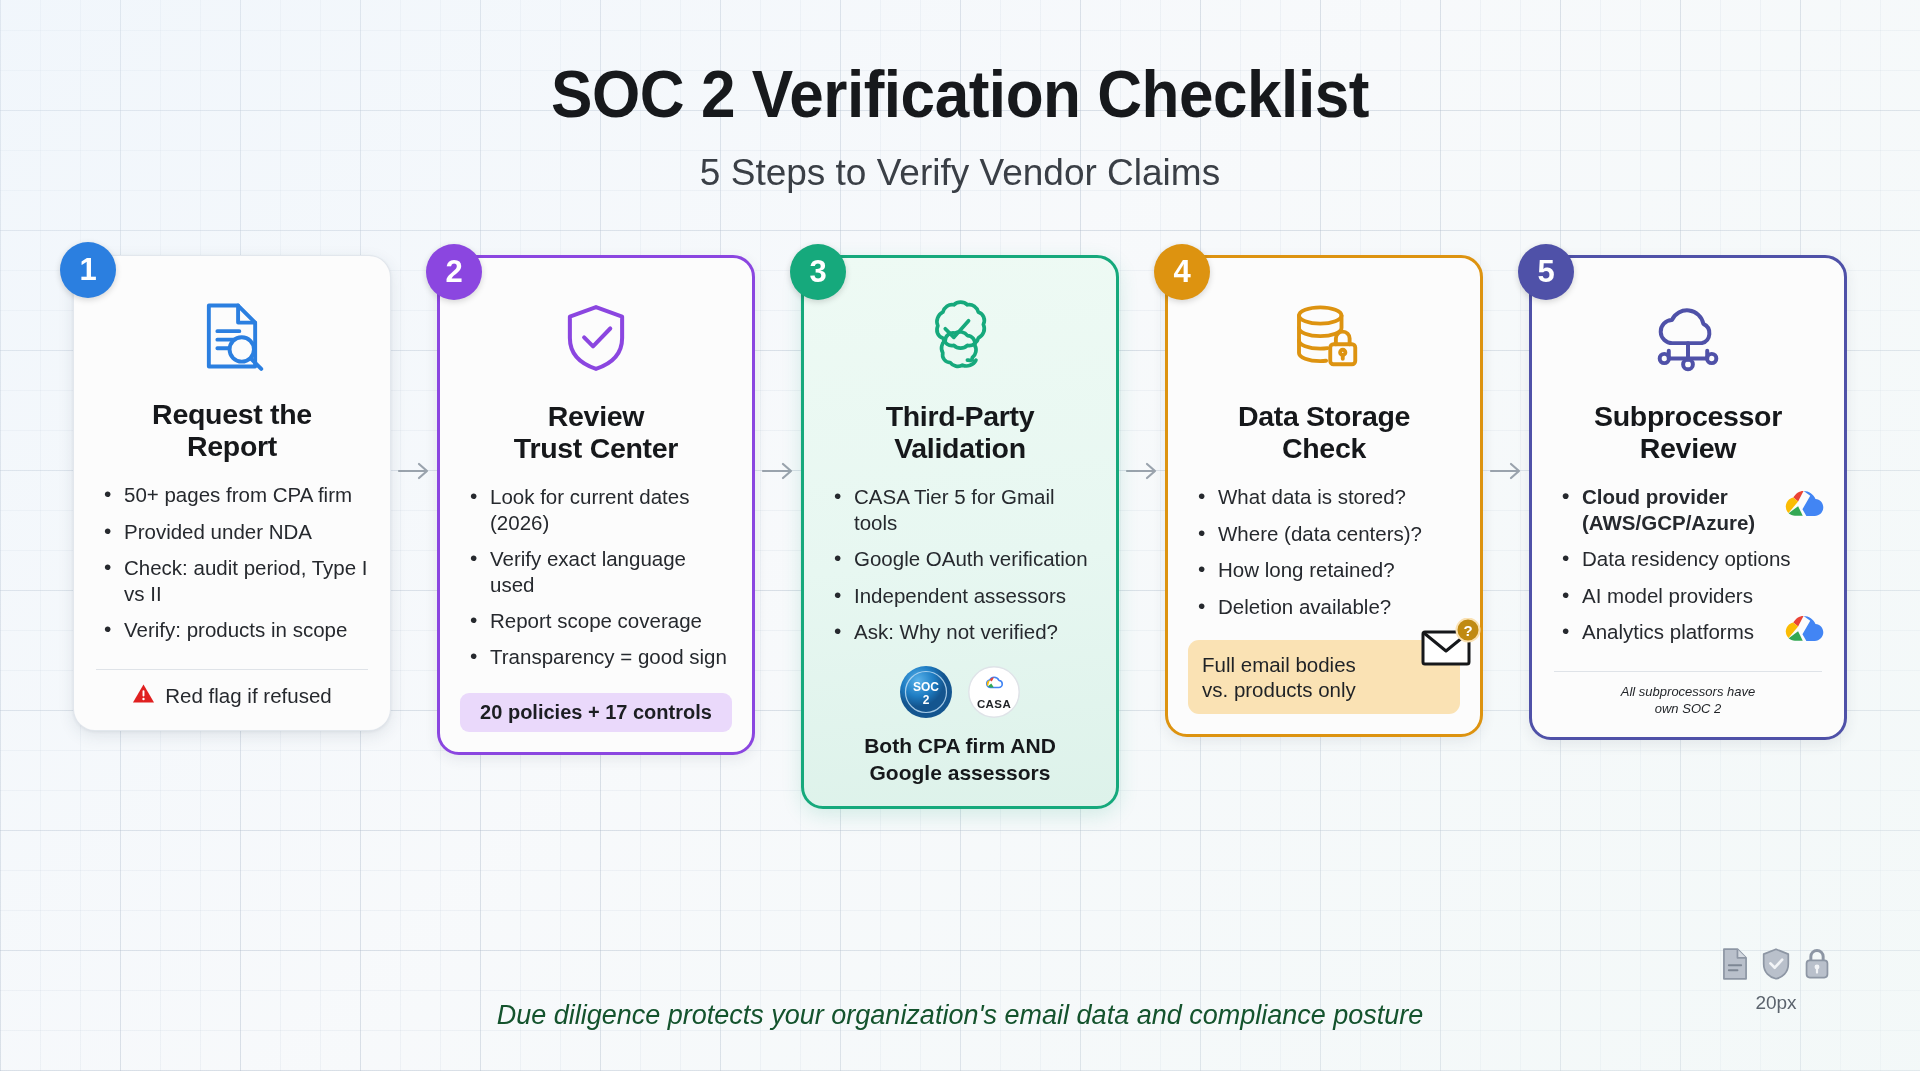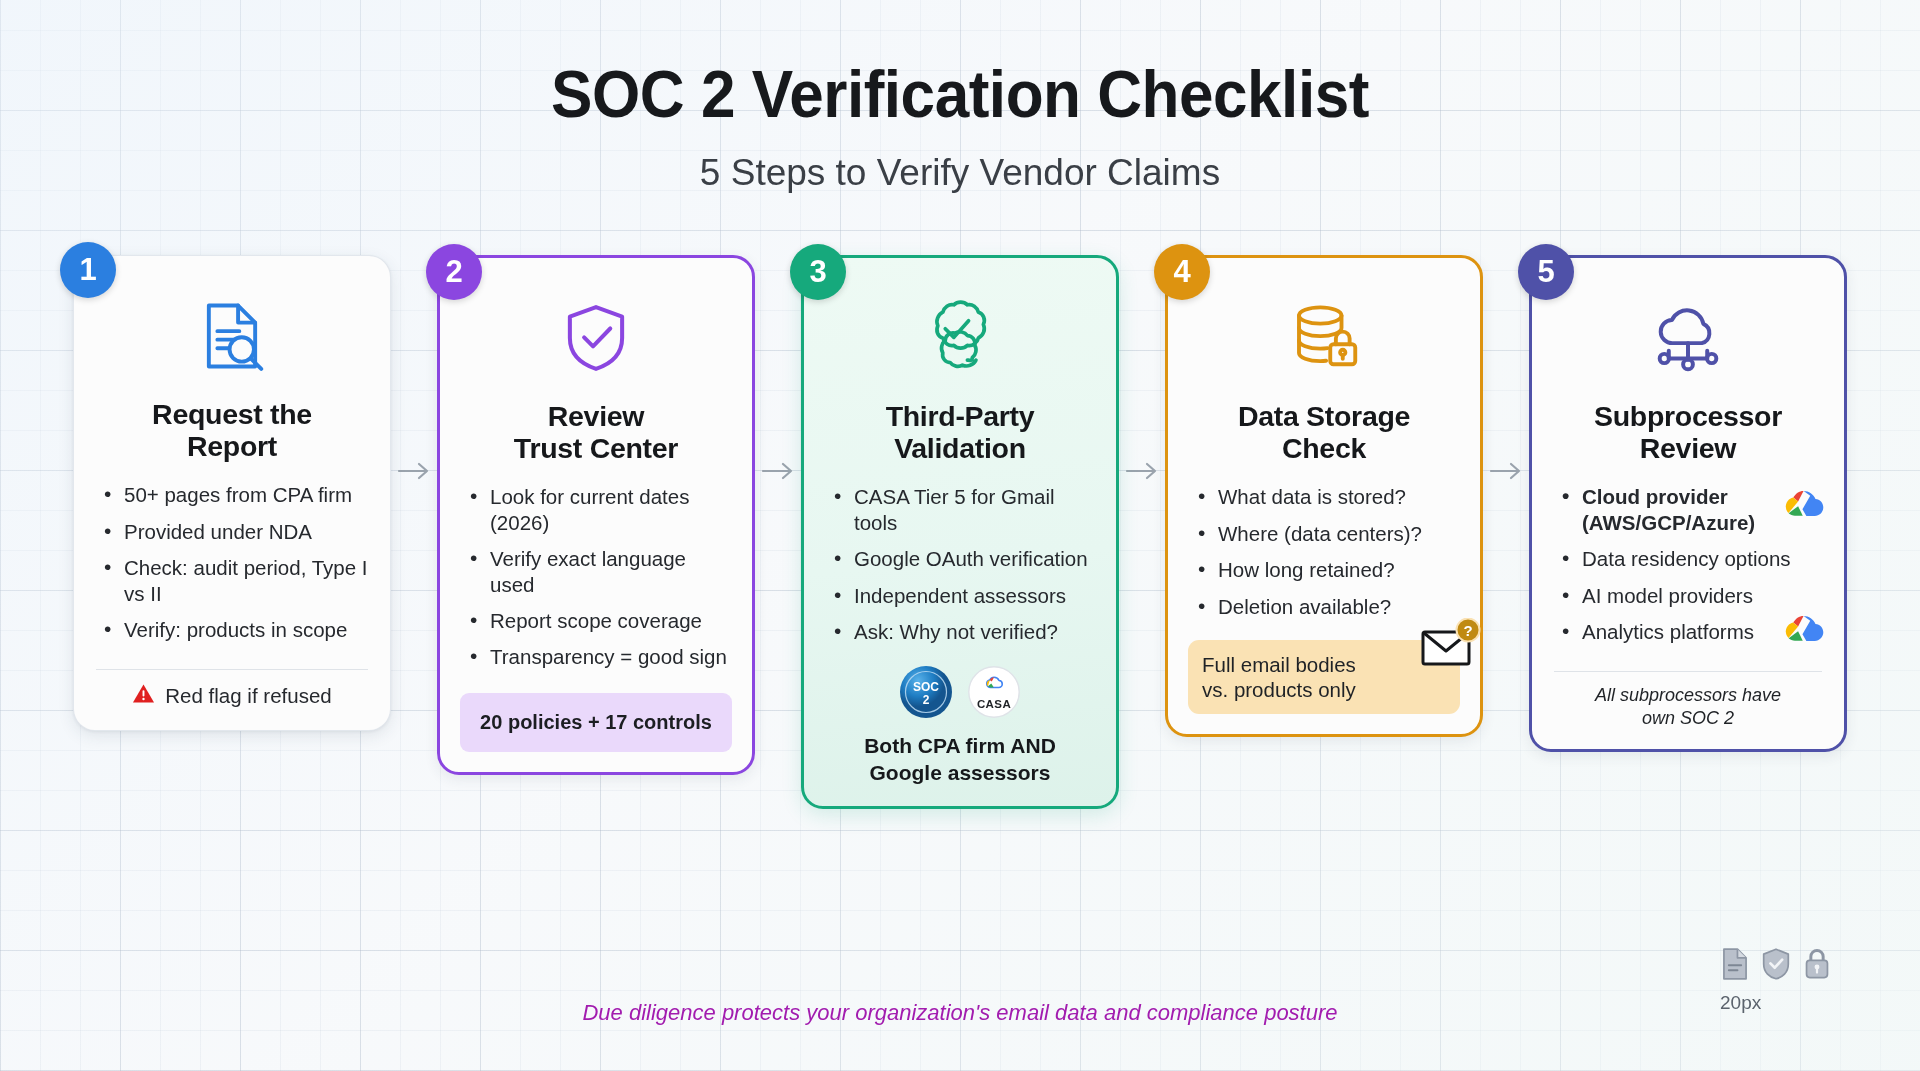--- a/index.html
+++ b/index.html
@@ -82,30 +82,30 @@
   .divider { height:1px; background:#dfe3e8; margin:10px 2px 12px; }
 
   .flag-row {
     display:flex; align-items:center; justify-content:center; gap:10px;
     font-size:20.5px; color:#26292e;
   }
 
   .pill {
     background:#ead9fb; color:#1c1e22;
     font-size:20px; font-weight:700;
-    border-radius:9px; padding:18px 10px; text-align:center;
+    border-radius:9px; padding:8px 10px; text-align:center;
     margin-top:6px;
   }
   .note-amber {
     background:#fae2b4; border-radius:11px;
     padding:12px 14px; font-size:20.5px; line-height:1.22; color:#1f2226;
     position:relative; margin-top:4px;
   }
   .note-italic {
-    text-align:center; font-style:italic; font-size:18px;
+    text-align:center; font-style:italic; font-size:13px;
     line-height:1.25; color:#1f2226; font-weight:500;
   }
   .logos-row { display:flex; align-items:center; justify-content:center; gap:14px; margin:4px 0 10px; }
   .caption-bold { text-align:center; font-size:21px; font-weight:700; color:#16181b; line-height:1.25; }
 
   .gcp-inline { position:absolute; }
 
   .arrow {
     width:46px; display:flex; align-items:center; justify-content:center;
     color:#9aa3ad; margin-top:205px;
@@ -115,24 +115,24 @@
   .dimline {
     position:absolute; left:408px; top:963px; width:1110px; height:22px;
     display:flex; align-items:center; color:#6b7480; font-size:19px;
   }
   .dimline .cap { width:1px; height:18px; background:#aab1bb; }
   .dimline .rule { flex:1; height:1px; background:#c3c9d1; }
   .dimline .val { padding:0 14px; }
 
   .footer-text {
     position:absolute; left:0; right:0; top:1000px; text-align:center;
-    font-style:italic; font-size:22px; color:#a21caf;
-  }
-
-  .legend { position:absolute; right:88px; top:948px; }
+    font-style:italic; font-size:27px; color:#14532d;
+  }
+
+  .legend { position:absolute; right:88px; top:948px; text-align:center; }
   .legend .icons { display:flex; gap:11px; align-items:center; justify-content:center; }
   .legend .lbl { margin-top:8px; font-size:19px; color:#5b636d; }
 </style>
 </head>
 <body>
 
 <div class="stage">
 
   <div class="header">
     <div class="title">SOC 2 Verification Checklist</div>

